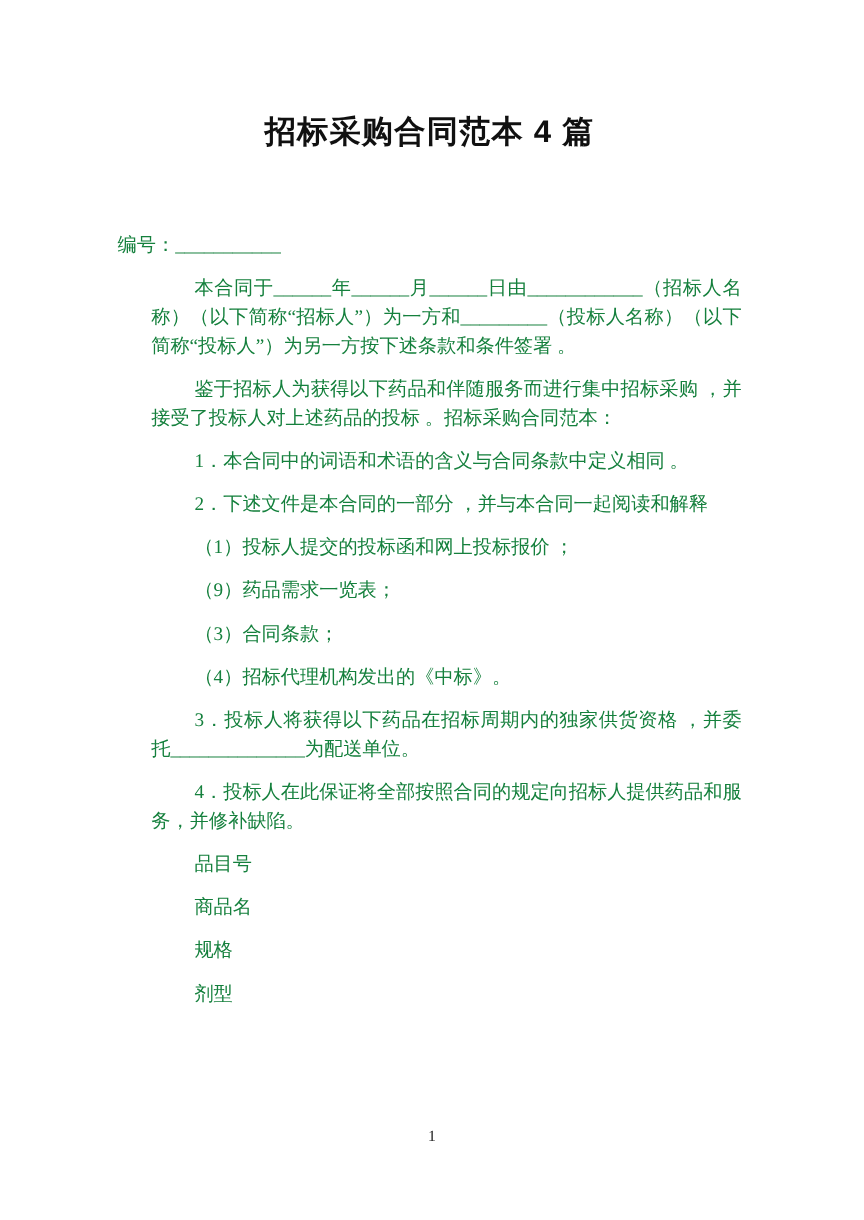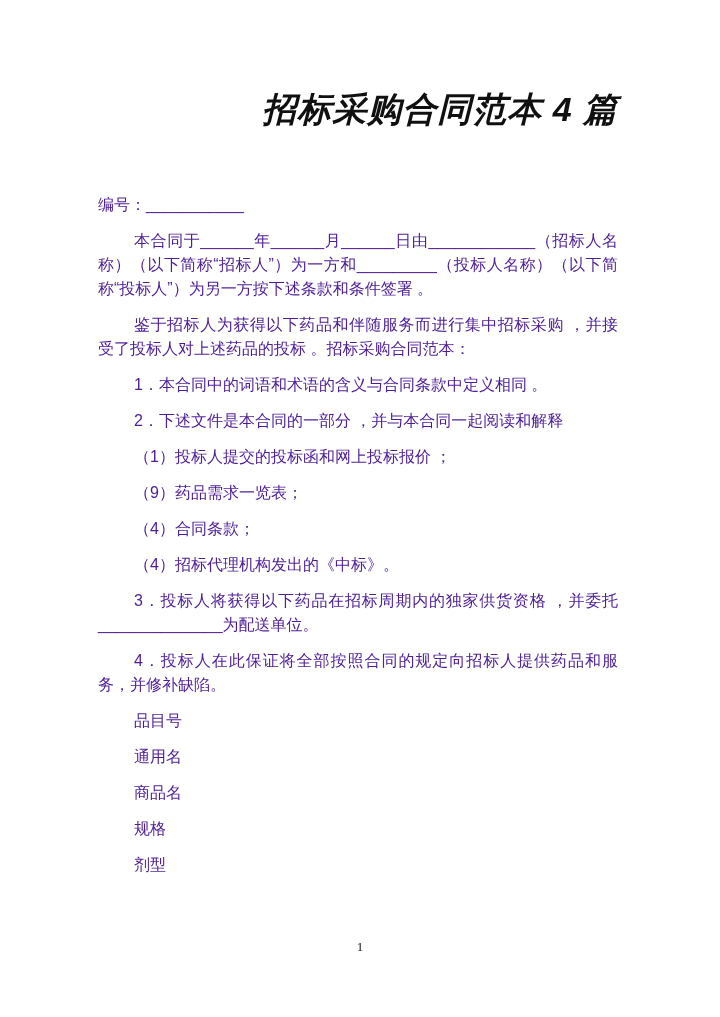--- a/index.html
+++ b/index.html
@@ -18,40 +18,40 @@
   .content {
     position: absolute;
     left: 98px;
     top: 0;
     width: 520px;
   }
   .doc-title {
     margin: 86px 0 0 0;
     font-family: "Liberation Sans", "DejaVu Sans", sans-serif;
     font-weight: bold;
-    font-size: 34px;
+    font-size: 26px;
     line-height: 46px;
-    text-align: right;
+    text-align: center;
     letter-spacing: 1px;
     color: #101010;
-    font-style: italic;
   }
   .para {
-    font-family: Liberation Sans, sans-serif;
+    font-family: Liberation Serif, serif;
     font-size: 16px;
     line-height: 24px;
     margin: 0 0 12px 0;
     text-align: justify;
-    color: #4c1d95;
+    color: #15803d;
   }
   .first-para {
     margin-top: 61px;
   }
   .indent {
     text-indent: 36px;
+    margin-left: 28px;
   }
   .footer {
     position: absolute;
     top: 939px;
     left: 0;
     width: 720px;
     text-align: center;
     font-family: "Liberation Serif", "DejaVu Serif", serif;
     font-size: 13px;
     color: #181818;
@@ -67,27 +67,26 @@
 
     <p class="para first-para">编号：___________</p>
 
     <p class="para indent">本合同于______年______月______日由____________（招标人名称）（以下简称“招标人”）为一方和_________（投标人名称）（以下简称“投标人”）为另一方按下述条款和条件签署 。</p>
     <p class="para indent">鉴于招标人为获得以下药品和伴随服务而进行集中招标采购 ，并接受了投标人对上述药品的投标 。招标采购合同范本：</p>
 
     <p class="para indent">1．本合同中的词语和术语的含义与合同条款中定义相同 。</p>
     <p class="para indent">2．下述文件是本合同的一部分 ，并与本合同一起阅读和解释</p>
     <p class="para indent">（1）投标人提交的投标函和网上投标报价 ；</p>
     <p class="para indent">（9）药品需求一览表；</p>
-    <p class="para indent">（4）合同条款；</p>
+    <p class="para indent">（3）合同条款；</p>
     <p class="para indent">（4）招标代理机构发出的《中标》。</p>
     <p class="para indent">3．投标人将获得以下药品在招标周期内的独家供货资格 ，并委托______________为配送单位。</p>
     <p class="para indent">4．投标人在此保证将全部按照合同的规定向招标人提供药品和服务，并修补缺陷。</p>
 
     <p class="para indent">品目号</p>
-    <p class="para indent">通用名</p>
     <p class="para indent">商品名</p>
     <p class="para indent">规格</p>
     <p class="para indent">剂型</p>
 
   </div>
 
   <div class="footer">1</div>
 </div>
 
 </body></html>

